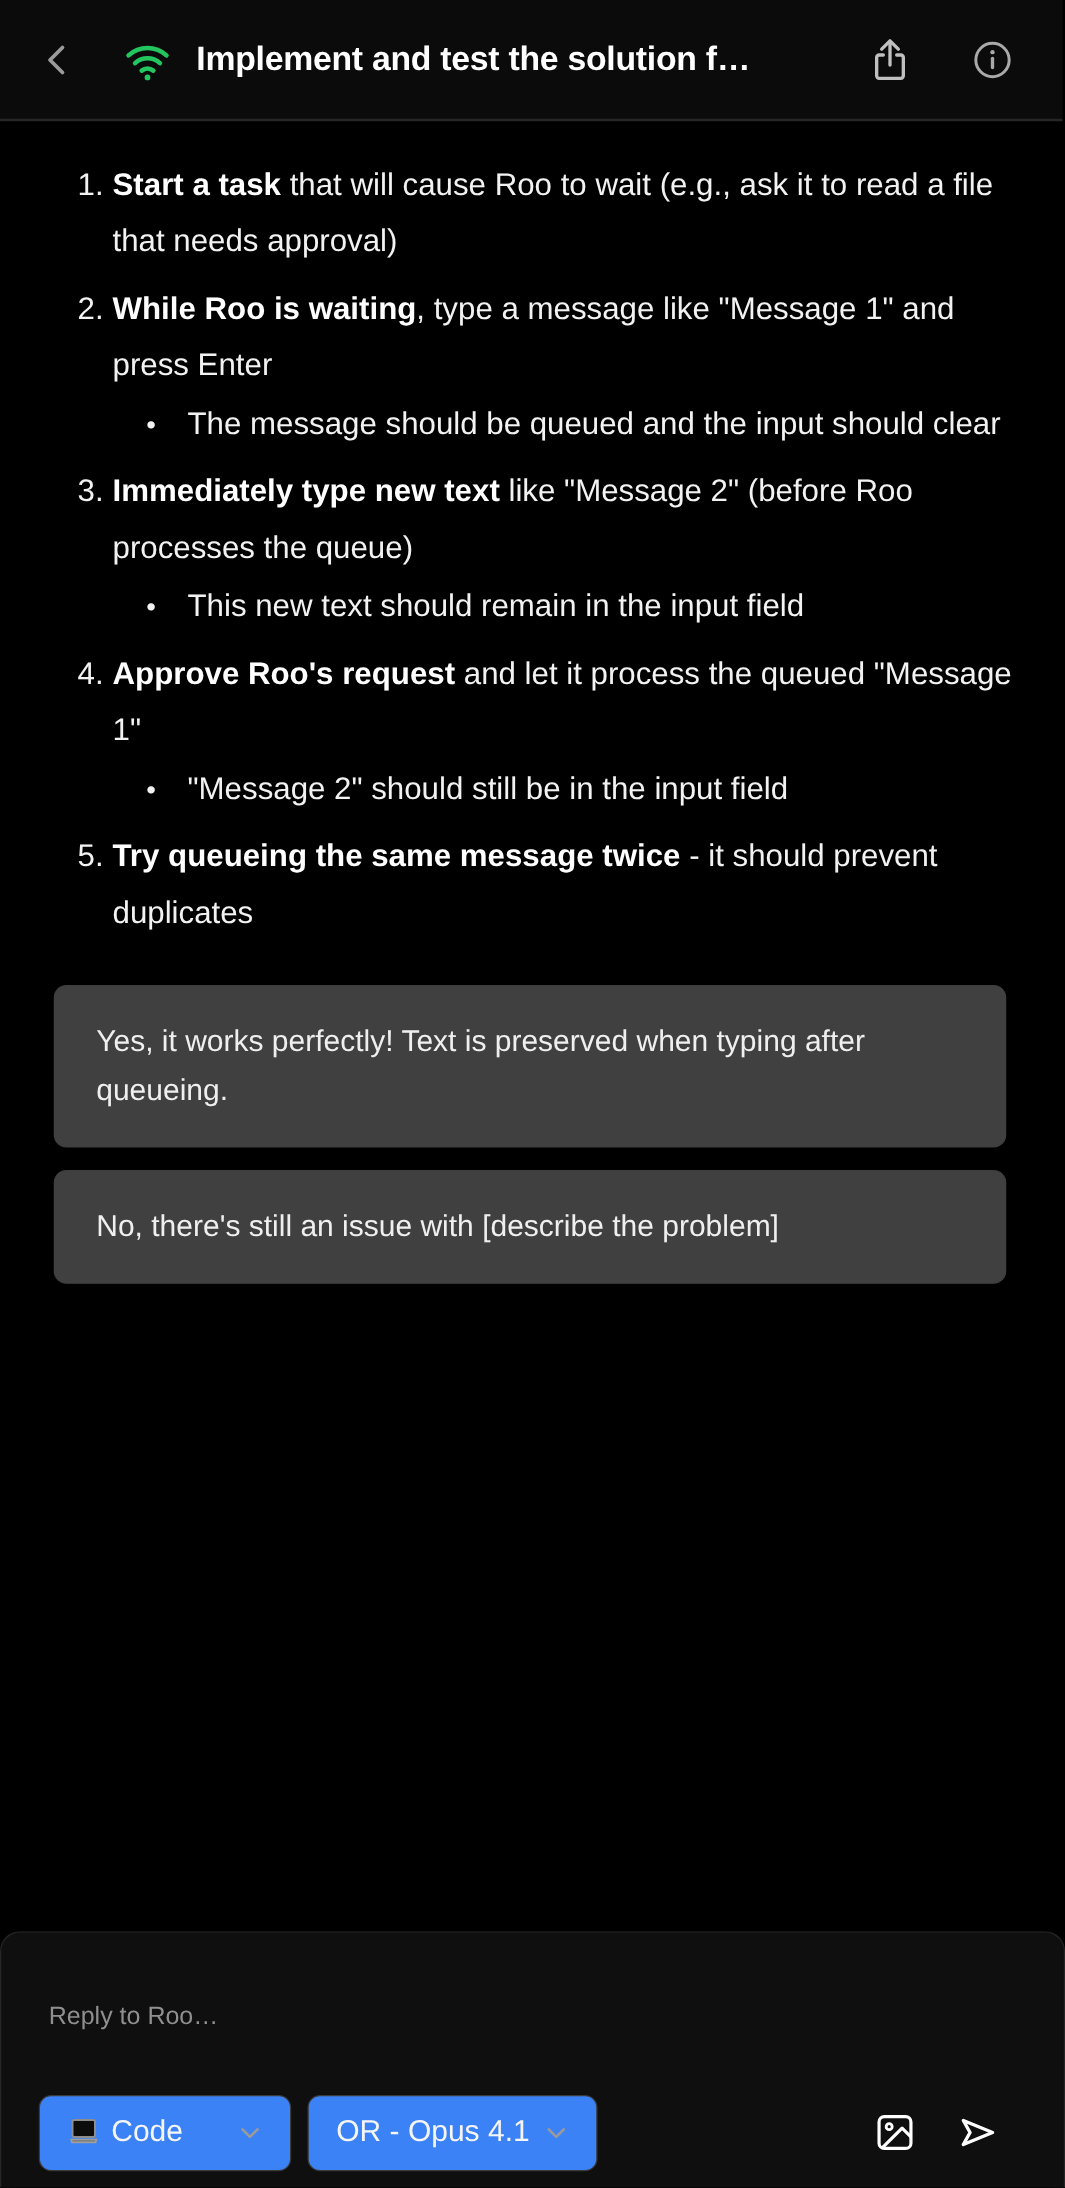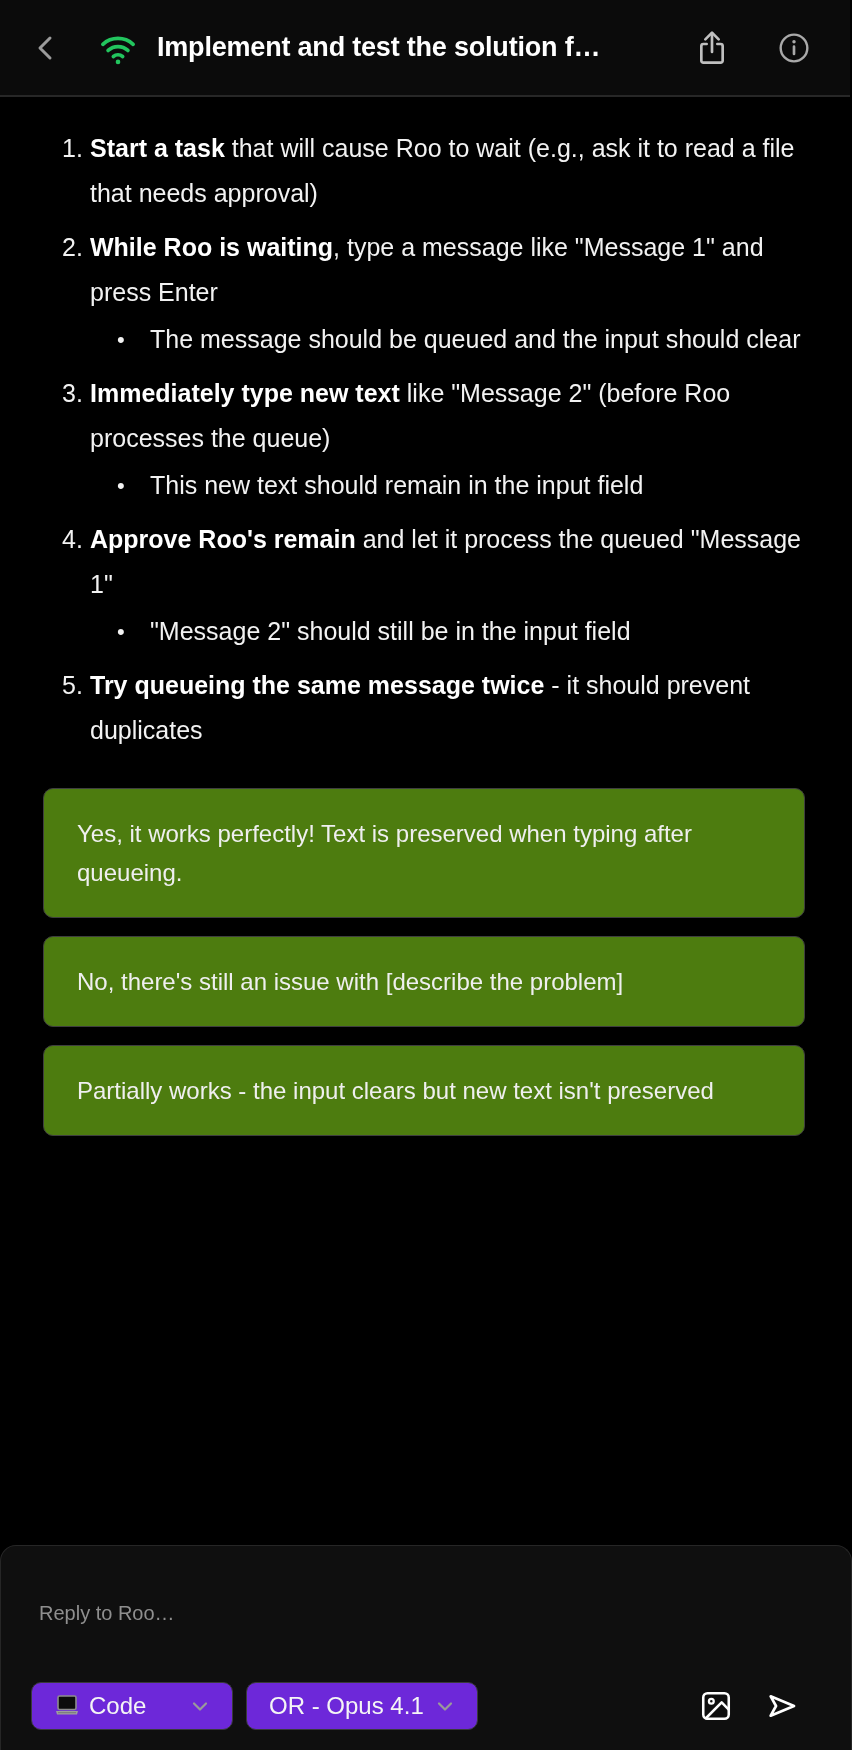--- a/index.html
+++ b/index.html
@@ -31,41 +31,41 @@
   .step + .step { margin-top:9px; }
   .num { flex:0 0 47px; padding-left:19px; }
   .step-body { flex:1; }
   .step-body b { color:#fff; font-weight:700; }
   .sub { display:flex; padding-left:27px; margin-top:2px; }
   .bullet { flex:0 0 33px; font-size:22px; }
   .question { margin:22px 40px 0 43px; font-size:25px; line-height:45px; }
   
   .suggestions { margin:35px 47px 0 43px; }
   .suggestion {
-    border:1.5px solid #3f3f3f; border-radius:10px; background:#4d7c0f;
+    border:1.5px solid #3f3f3f; border-radius:10px; background:#404040;
     padding:25px 33px; margin-bottom:18px;
     font-size:24px; line-height:39px; color:#efefef;
     cursor:pointer;
   }
   
   .composer {
     position:absolute; left:0; right:0; bottom:0; height:205px;
     background:#0f0f0f; border:1px solid #262626; border-bottom:none;
     border-radius:16px 16px 0 0;
   }
   .reply-input {
     position:absolute; top:56px; left:38px; right:38px;
     font-size:20px; color:#8f8f8f;
   }
   .controls {
     position:absolute; top:129px; left:30px; right:52px; height:62px;
     display:flex; align-items:center;
   }
   .pill-btn {
-    height:48px; border-radius:10px; background:#6d28d9; border:1px solid #3a3a3a;
+    height:61px; border-radius:10px; background:#3b82f6; border:1px solid #3a3a3a;
     display:flex; align-items:center; padding:0 20px 0 22px;
     color:#f5f5f5; font-size:24px; cursor:pointer;
   }
   .mode-btn { width:202px; }
   .model-btn { width:232px; margin-left:13px;justify-content:flex-end; }
   .pill-label { margin-left:9px; white-space:nowrap; }
   .model-btn .pill-label { margin-left:0; }
   .pill-chevron { margin-left:auto; width:24px; height:24px; display:flex; }
   .icon-btn { width:34px; height:34px; cursor:pointer; display:flex; }
   .image-btn { margin-left:auto; }
@@ -136,40 +136,39 @@
       <div class="step-body"><b>Immediately type new text</b><span> like "Message 2" (before Roo processes the queue)</span>
         <div class="sub">
           <div class="bullet">•</div>
           <div>This new text should remain in the input field</div>
         </div>
       </div>
     </div>
 
     <div class="step">
       <div class="num">4.</div>
-      <div class="step-body"><b>Approve Roo's remain</b><span> and let it process the queued "Message 1"</span>
+      <div class="step-body"><b>Approve Roo's request</b><span> and let it process the queued "Message 1"</span>
         <div class="sub">
           <div class="bullet">•</div>
           <div>"Message 2" should still be in the input field</div>
         </div>
       </div>
     </div>
 
     <div class="step">
       <div class="num">5.</div>
       <div class="step-body"><b>Try queueing the same message twice</b><span> - it should prevent duplicates</span></div>
     </div>
 
   </div>
 
 
   <div class="suggestions">
     <div class="suggestion">Yes, it works perfectly! Text is preserved when typing after queueing.</div>
     <div class="suggestion">No, there's still an issue with [describe the problem]</div>
-    <div class="suggestion">Partially works - the input clears but new text isn't preserved</div>
   </div>
 
 </div>
 
 <div class="composer">
   <div class="reply-input">Reply to Roo…</div>
 
   <div class="controls">
 
     <div class="pill-btn mode-btn">

